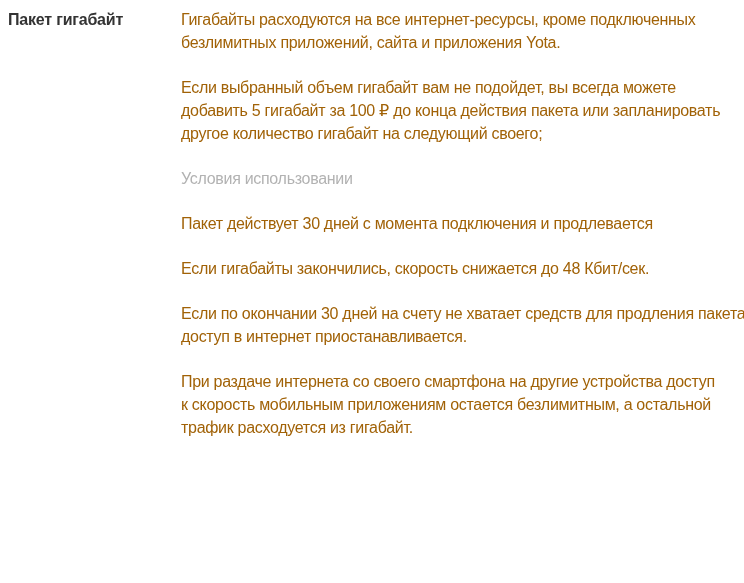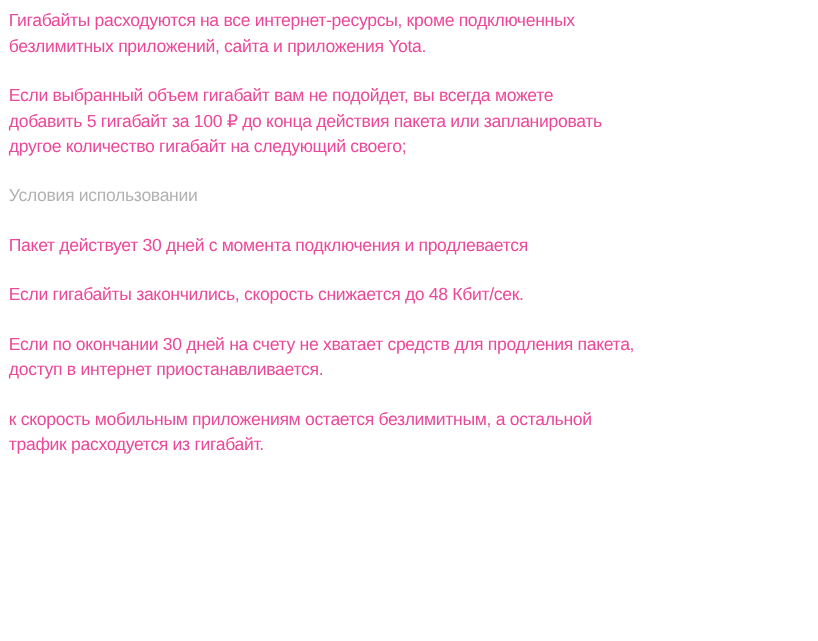--- a/index.html
+++ b/index.html
@@ -32,37 +32,40 @@
   }
   .right-col {
     flex: 1;
     min-width: 0;
   }
   .para {
     margin: 0 0 22px 0;
     font-size: 16px;
     line-height: 23px;
     letter-spacing: -0.3px;
-    color: #ec4899;
+    color: #a16207;
   }
   .para.muted {
     color: #b2b2b2;
   }
   .para:last-child {
     margin-bottom: 0;
   }
   .line {
     display: block;
     white-space: nowrap;
   }
 </style>
 </head>
 <body>
 
 <div class="layout">
+  <div class="left-col">
+    <h3 class="heading">Пакет гигабайт</h3>
+  </div>
   <div class="right-col">
 
     <p class="para body">
       <span class="line">Гигабайты расходуются на все интернет-ресурсы, кроме подключенных</span>
       <span class="line">безлимитных приложений, сайта и приложения Yota.</span>
     </p>
 
     <p class="para body">
       <span class="line">Если выбранный объем гигабайт вам не подойдет, вы всегда можете</span>
       <span class="line">добавить 5 гигабайт за 100 ₽ до конца действия пакета или запланировать</span>
@@ -81,18 +84,19 @@
       <span class="line">Если гигабайты закончились, скорость снижается до 48 Кбит/сек.</span>
     </p>
 
     <p class="para body">
       <span class="line">Если по окончании 30 дней на счету не хватает средств для продления пакета,</span>
       <span class="line">доступ в интернет приостанавливается.</span>
     </p>
 
 
     <p class="para body">
+      <span class="line">При раздаче интернета со своего смартфона на другие устройства доступ</span>
       <span class="line">к скорость мобильным приложениям остается безлимитным, а остальной</span>
       <span class="line">трафик расходуется из гигабайт.</span>
     </p>
 
   </div>
 </div>
 
 </body></html>

